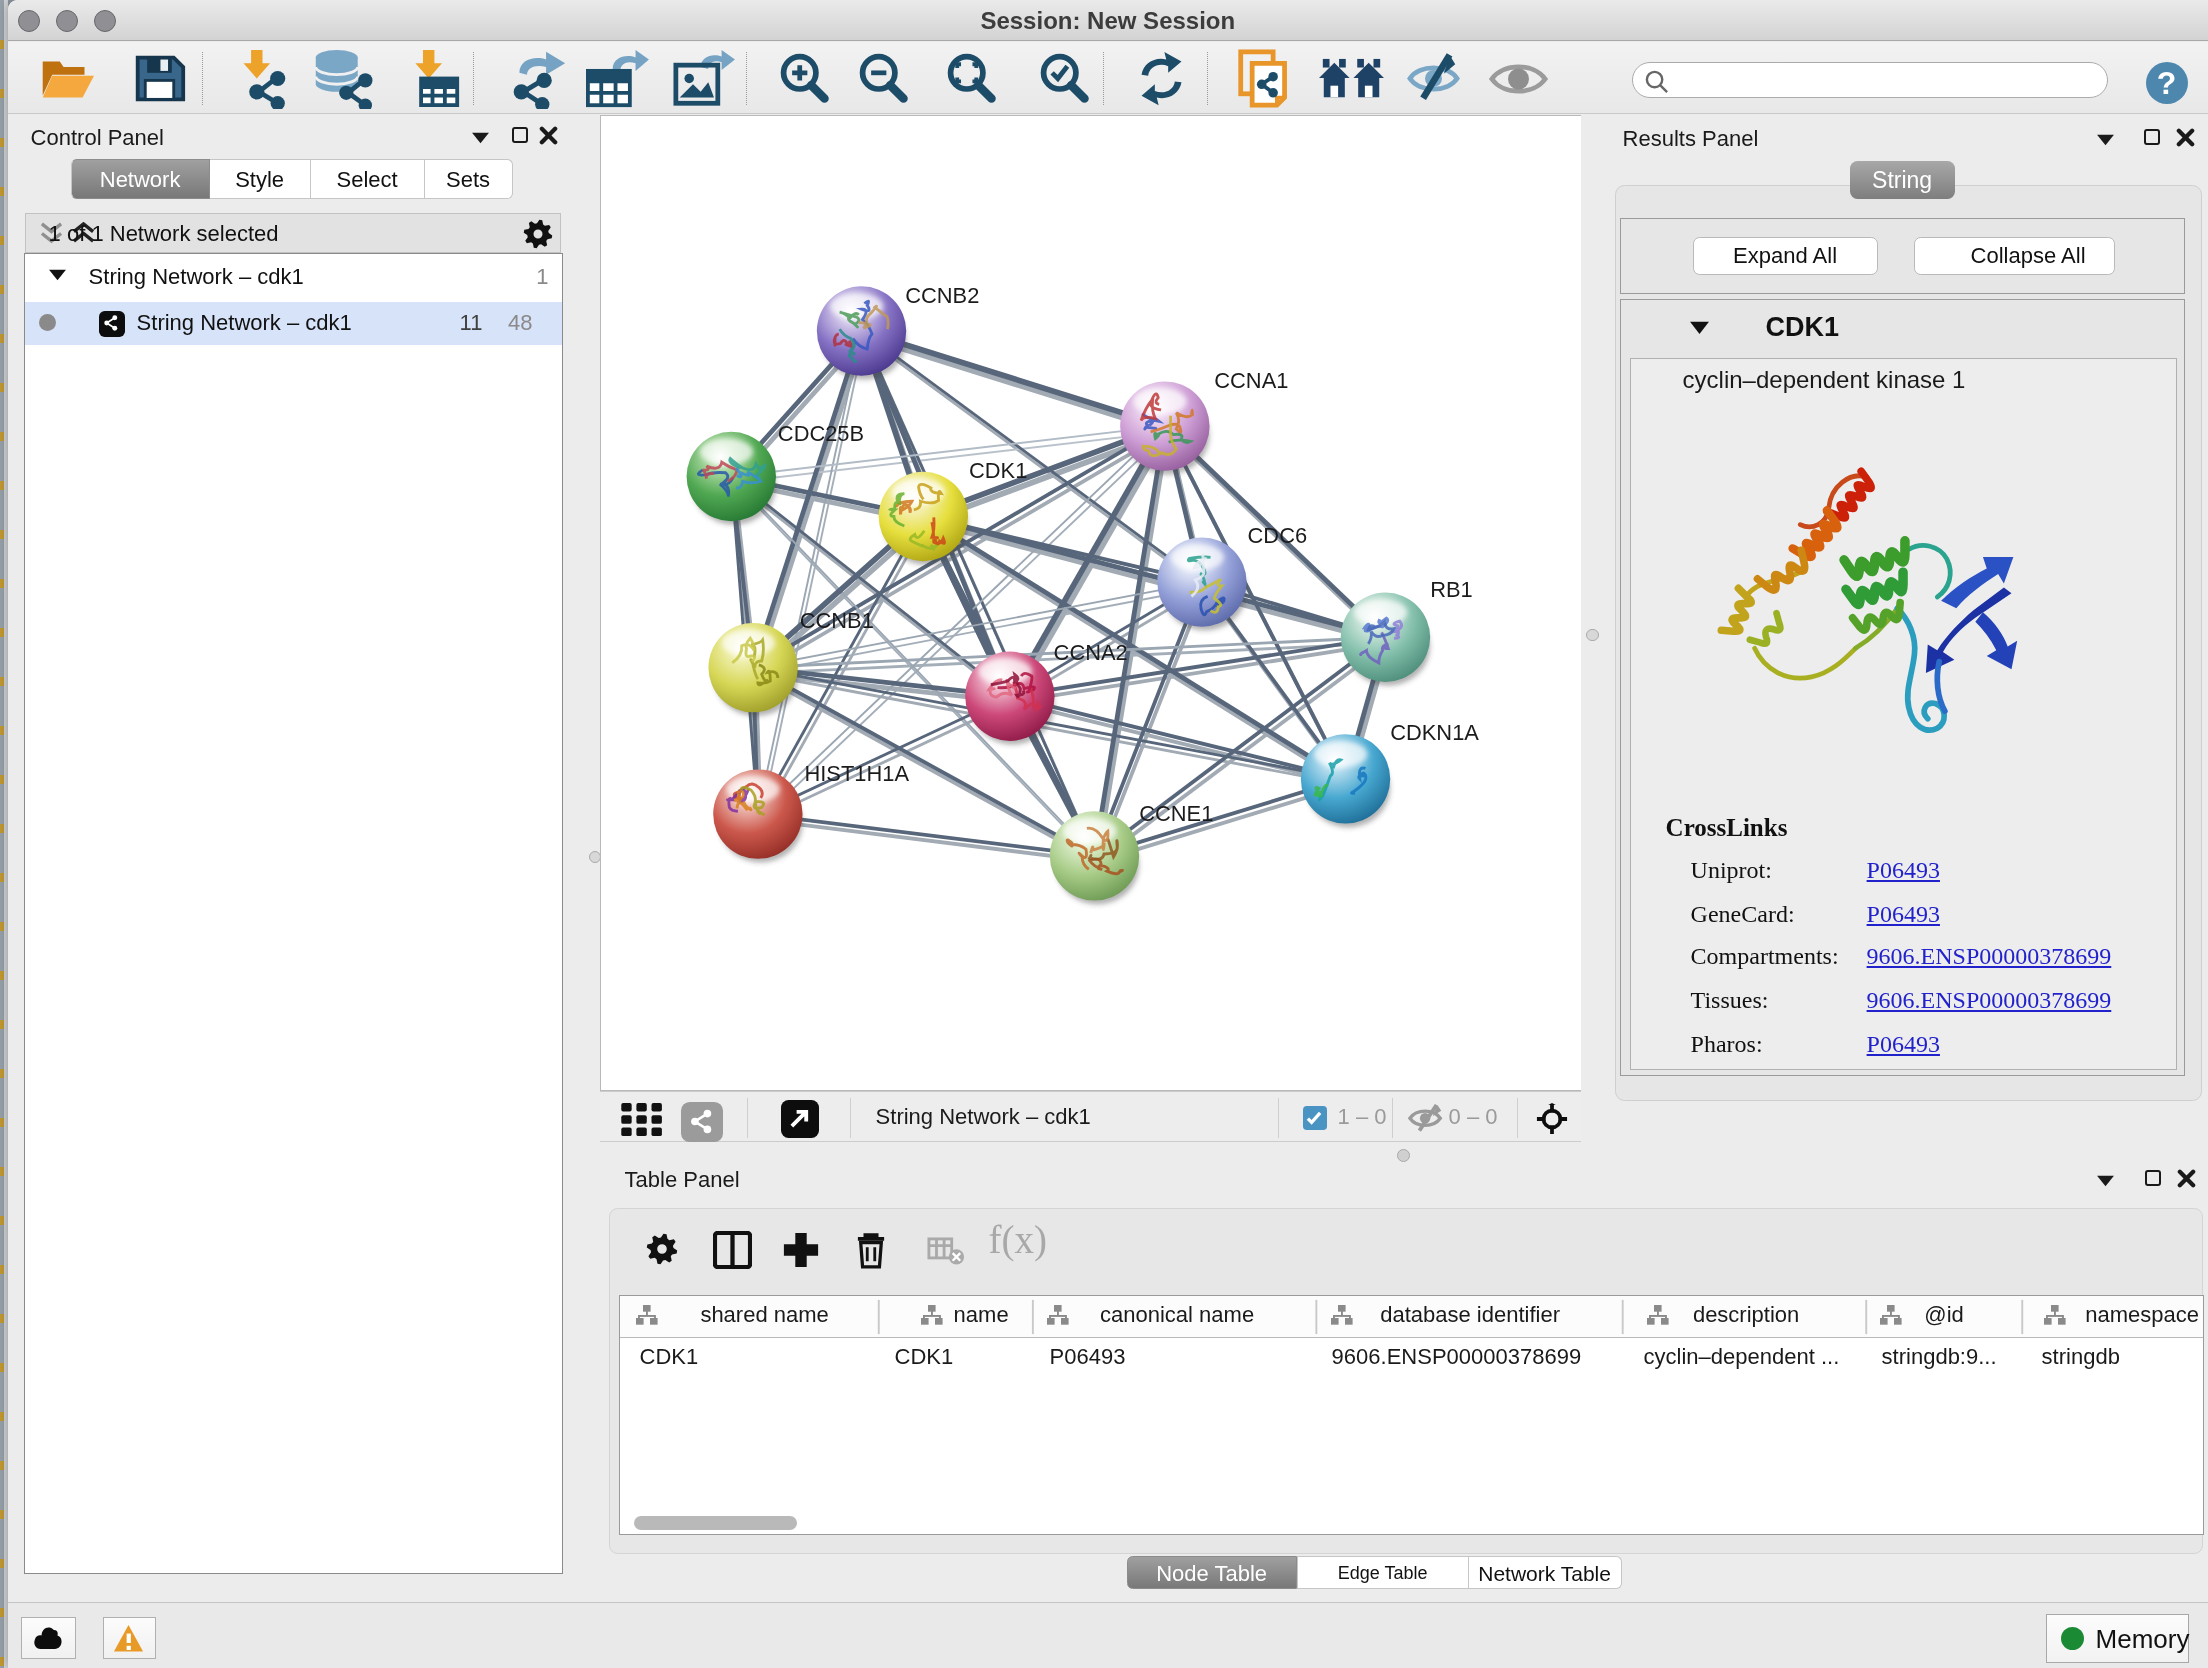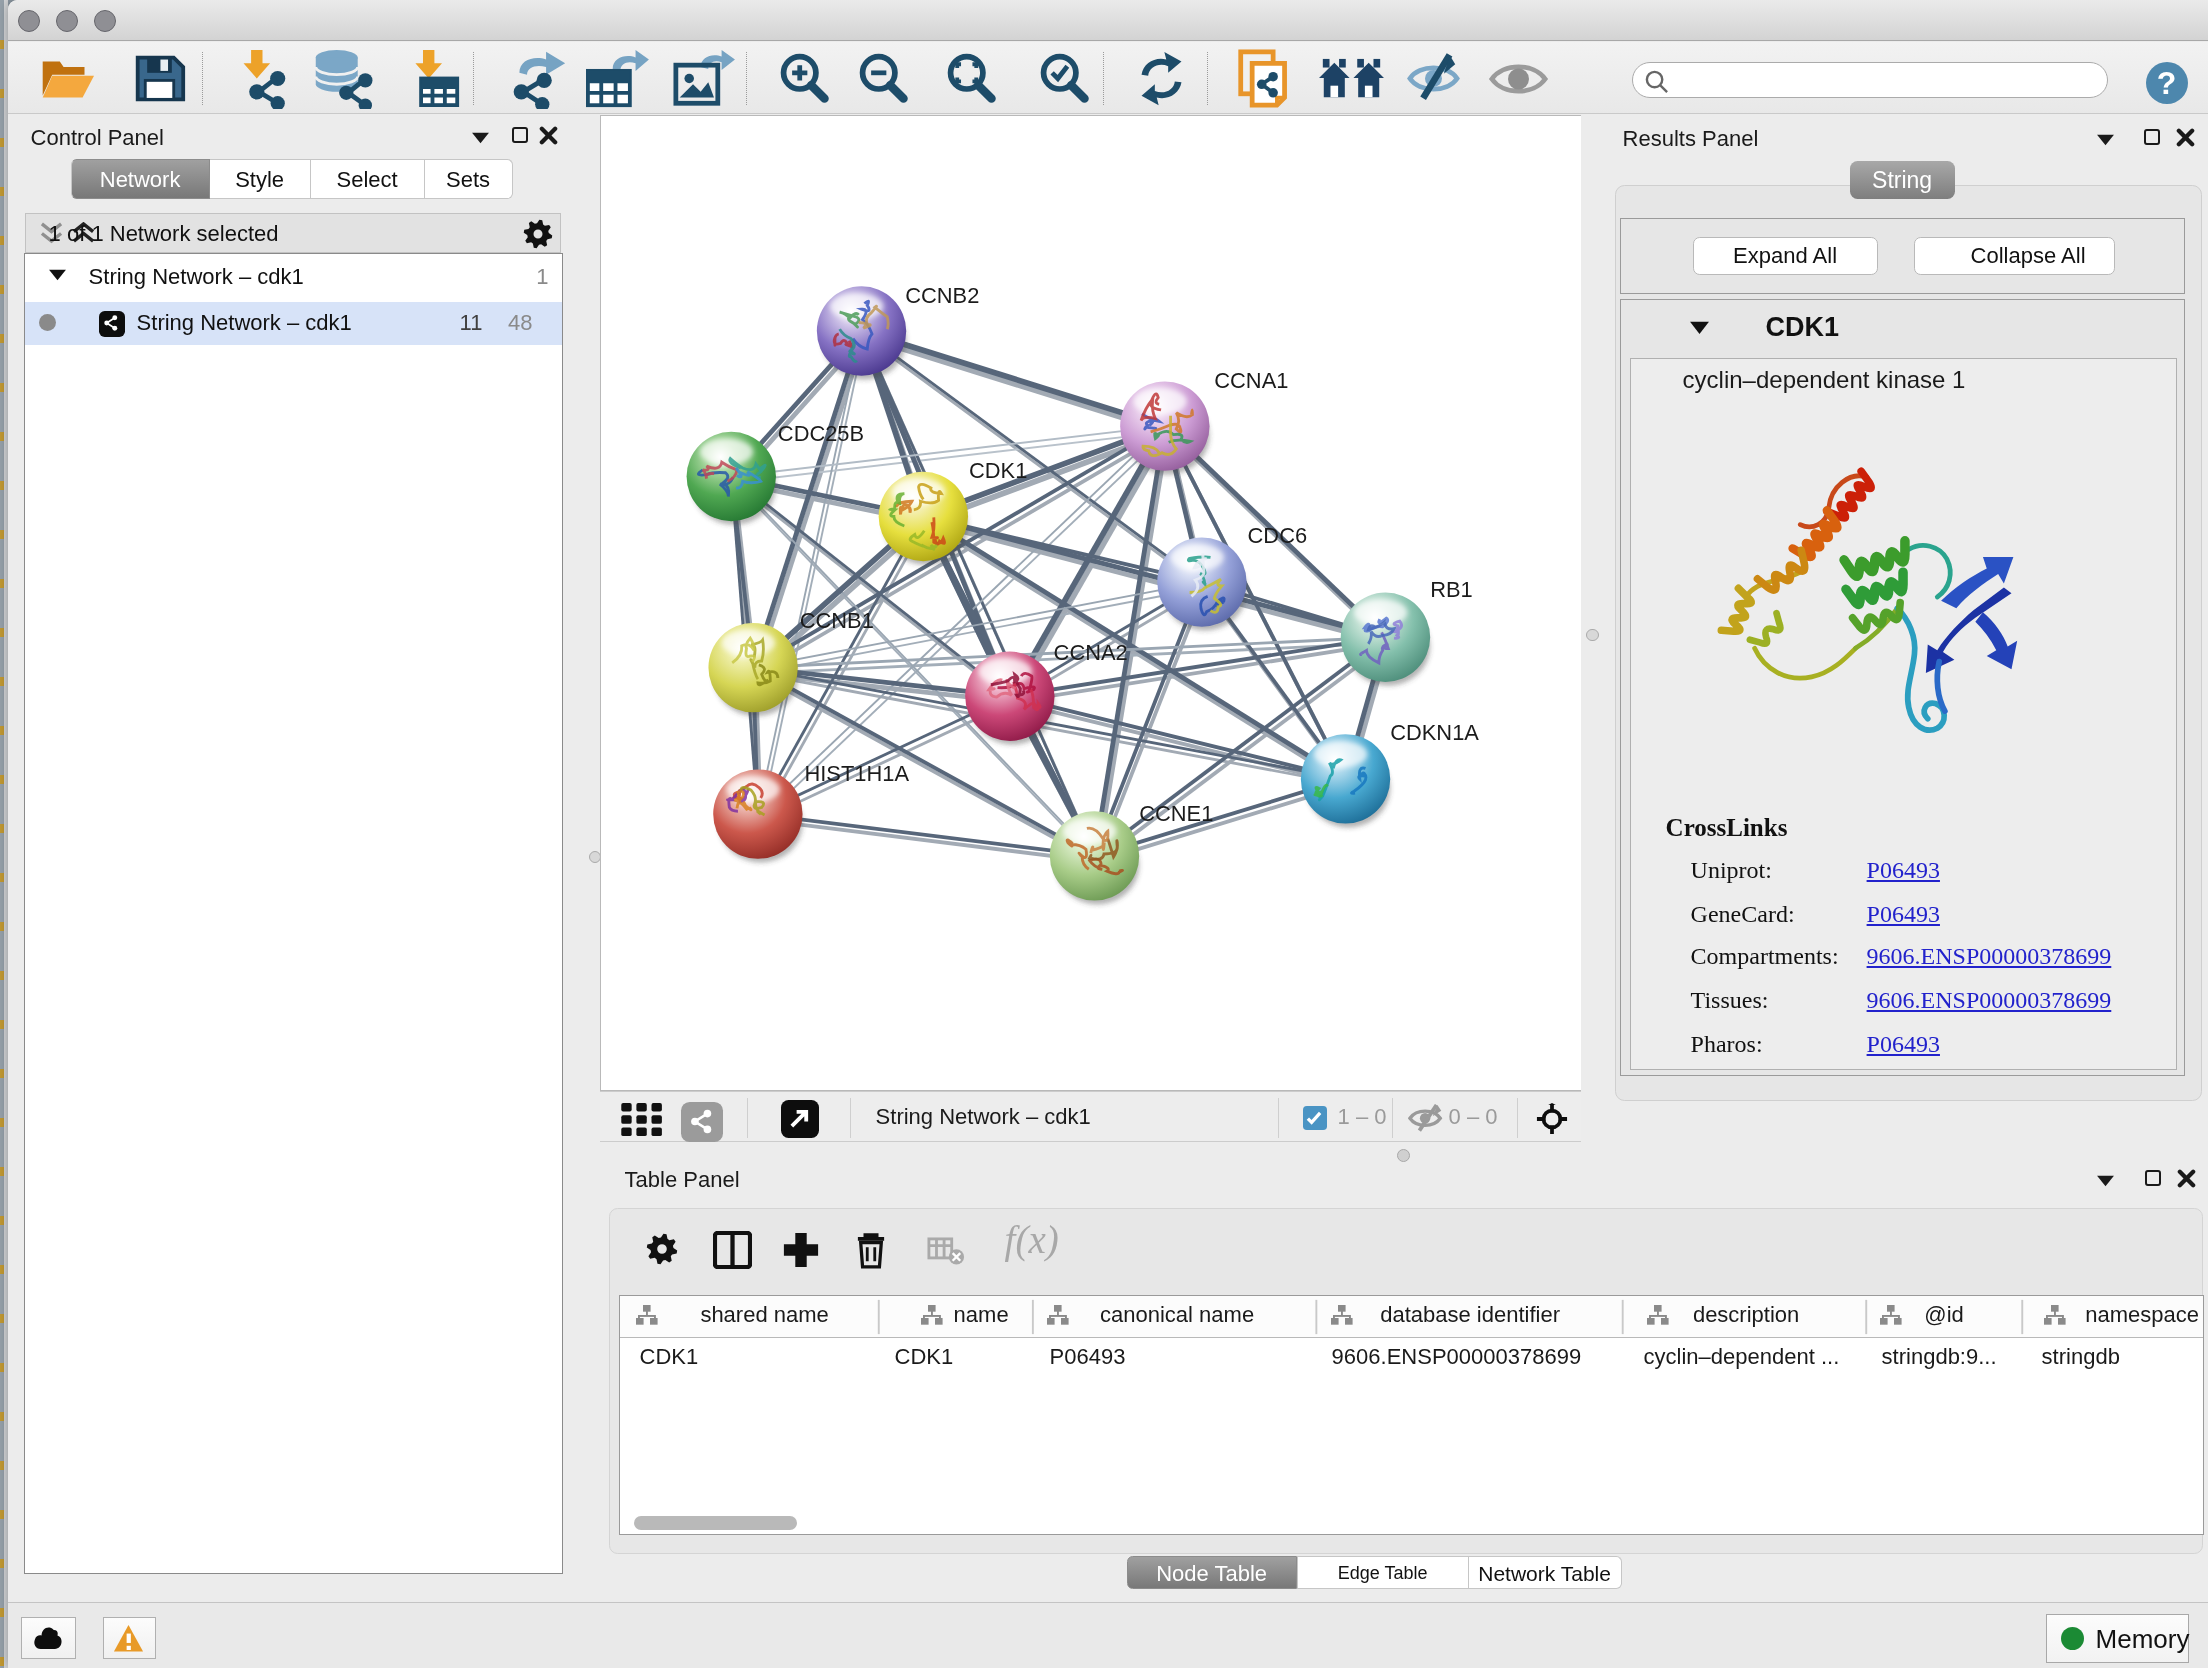--- a/index.html
+++ b/index.html
@@ -53,20 +53,21 @@
 </style>
 </head>
 <body>
 <div id="deskstrip" style="position:absolute;left:0;top:0;width:3.8px;height:1668px;background:repeating-linear-gradient(#97a2ab 0 40px, #c39a33 40px 49px);"></div>
 <div style="position:absolute;left:3.8px;top:0;width:3.8px;height:1668px;background:#d5d7d9;"></div>
 <div id="win">
   <div id="titlebar">
     <div class="tl" style="left:10.5px;"></div>
     <div class="tl" style="left:48px;"></div>
     <div class="tl" style="left:86px;"></div>
+    <div id="title">Session: New Session</div>
   </div>
   <div id="toolbar">
     <svg class="abs" style="left:27px;top:7.6px;" width="61" height="57" viewBox="0 0 64 60">
       <path d="M8 12 L26 12 L30 18 L52 18 L52 26 L18 26 L8 48 Z" fill="#c0710f"></path>
       <path d="M18 27 L62 27 L50 50 L8 50 Z" fill="#f4a83e"></path>
     </svg>
     <svg class="abs" style="left:124px;top:7.6px;" width="55" height="57" viewBox="0 0 58 60">
       <path d="M6 8 L44 8 L54 18 L54 52 L6 52 Z" fill="#39678c" stroke="#16364e" stroke-width="4"></path>
       <rect x="16" y="8" width="26" height="16" fill="#16364e"></rect>
         <rect x="30" y="10" width="8" height="12" fill="#e8eef2"></rect>
@@ -679,21 +680,21 @@
         </svg>
       <g></g>
       <svg class="abs" style="left:327px;top:81px;" width="38" height="28.5" viewBox="0 0 40 30">
           <g stroke="#aaa" stroke-width="3" fill="none">
             <rect x="2" y="2" width="24" height="20"></rect>
             <path d="M2 9 L26 9 M10 2 L10 22 M18 2 L18 22"></path>
           </g>
           <circle cx="31" cy="21" r="8" fill="#aaa"></circle>
           <path d="M27 17 L35 25 M35 17 L27 25" stroke="#fff" stroke-width="2.5"></path>
         </svg>
-      <div class="abs" style="left:405px;top:61px;font-family:'Liberation Serif',serif;font-style:italic;font-size:39px;color:#a8a8a8;">f(x)</div>
+      <div class="abs" style="left:389px;top:61px;font-family:'Liberation Serif',serif;font-size:39px;color:#a8a8a8;">f(x)</div>
       <div class="abs" style="left:19px;top:139px;width:1585px;height:240px;background:#fff;border:1px solid #9a9a9a;"></div>
       <div class="abs" style="left:20px;top:140px;width:1583px;height:42px;background:#fcfcfc;border-bottom:1px solid #b9b9b9;"></div>
       <svg class="abs" style="left:20px;top:140px;" width="1583" height="42" viewBox="0 0 1664 44">
           <g stroke="#c9c9c9" stroke-width="2">
             <line x1="272" y1="4" x2="272" y2="40"></line>
             <line x1="434" y1="4" x2="434" y2="40"></line>
             <line x1="732" y1="4" x2="732" y2="40"></line>
             <line x1="1054" y1="4" x2="1054" y2="40"></line>
             <line x1="1310" y1="4" x2="1310" y2="40"></line>
             <line x1="1474" y1="4" x2="1474" y2="40"></line>

